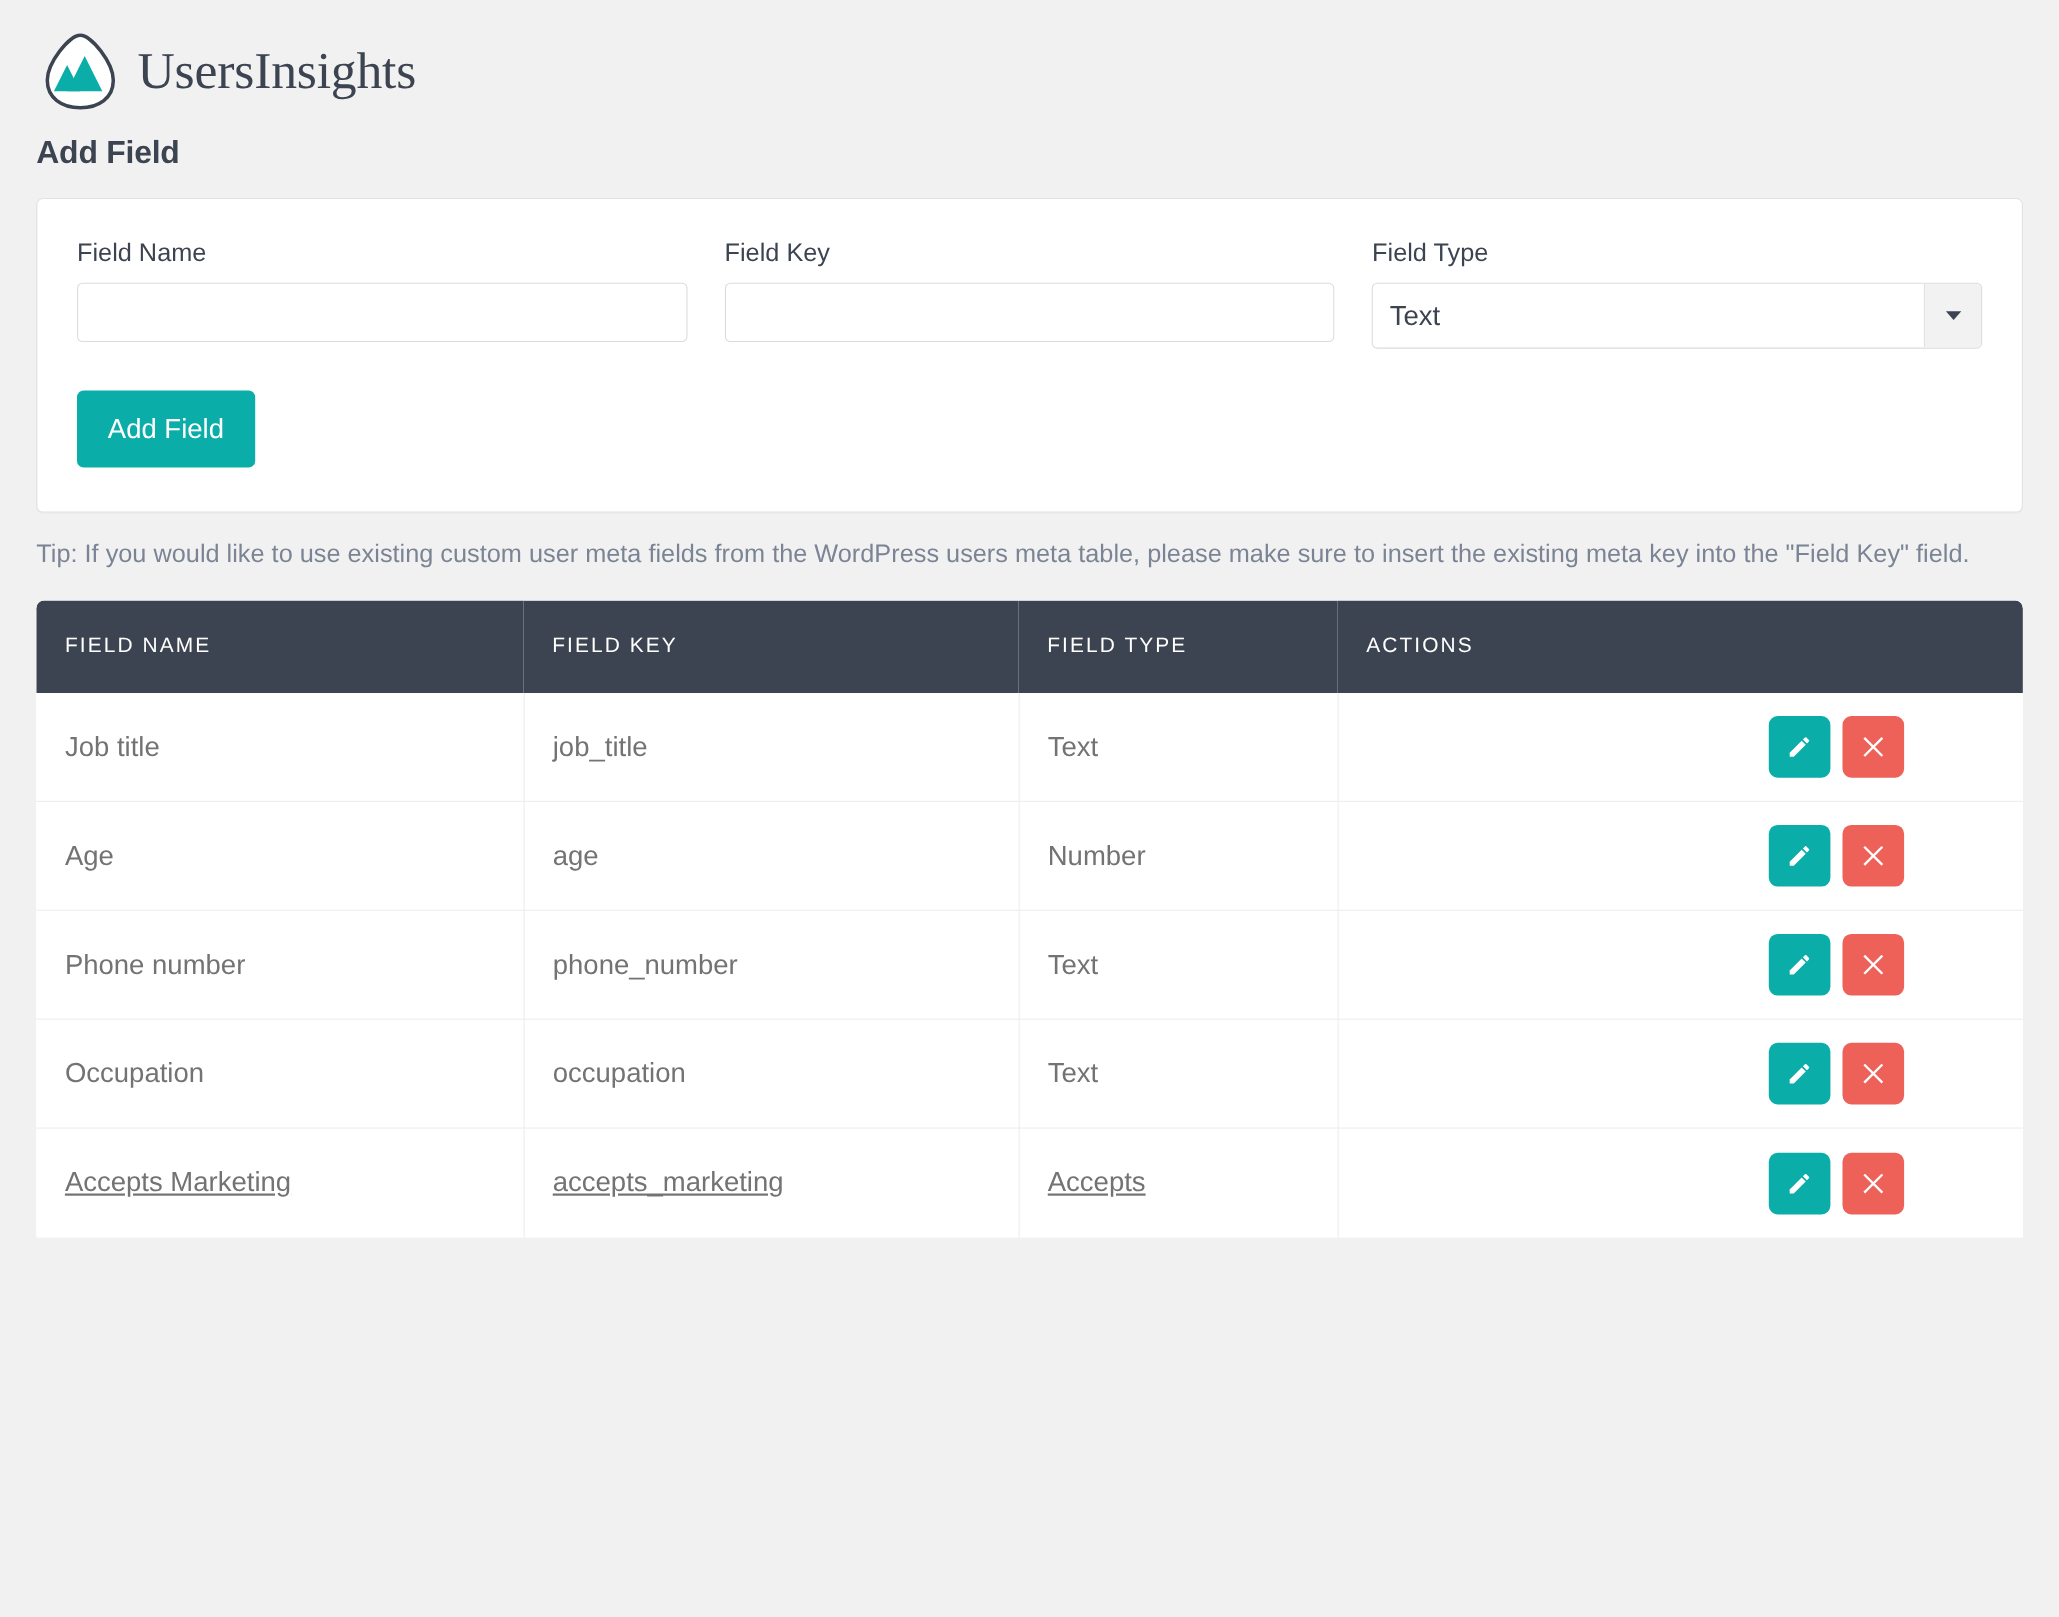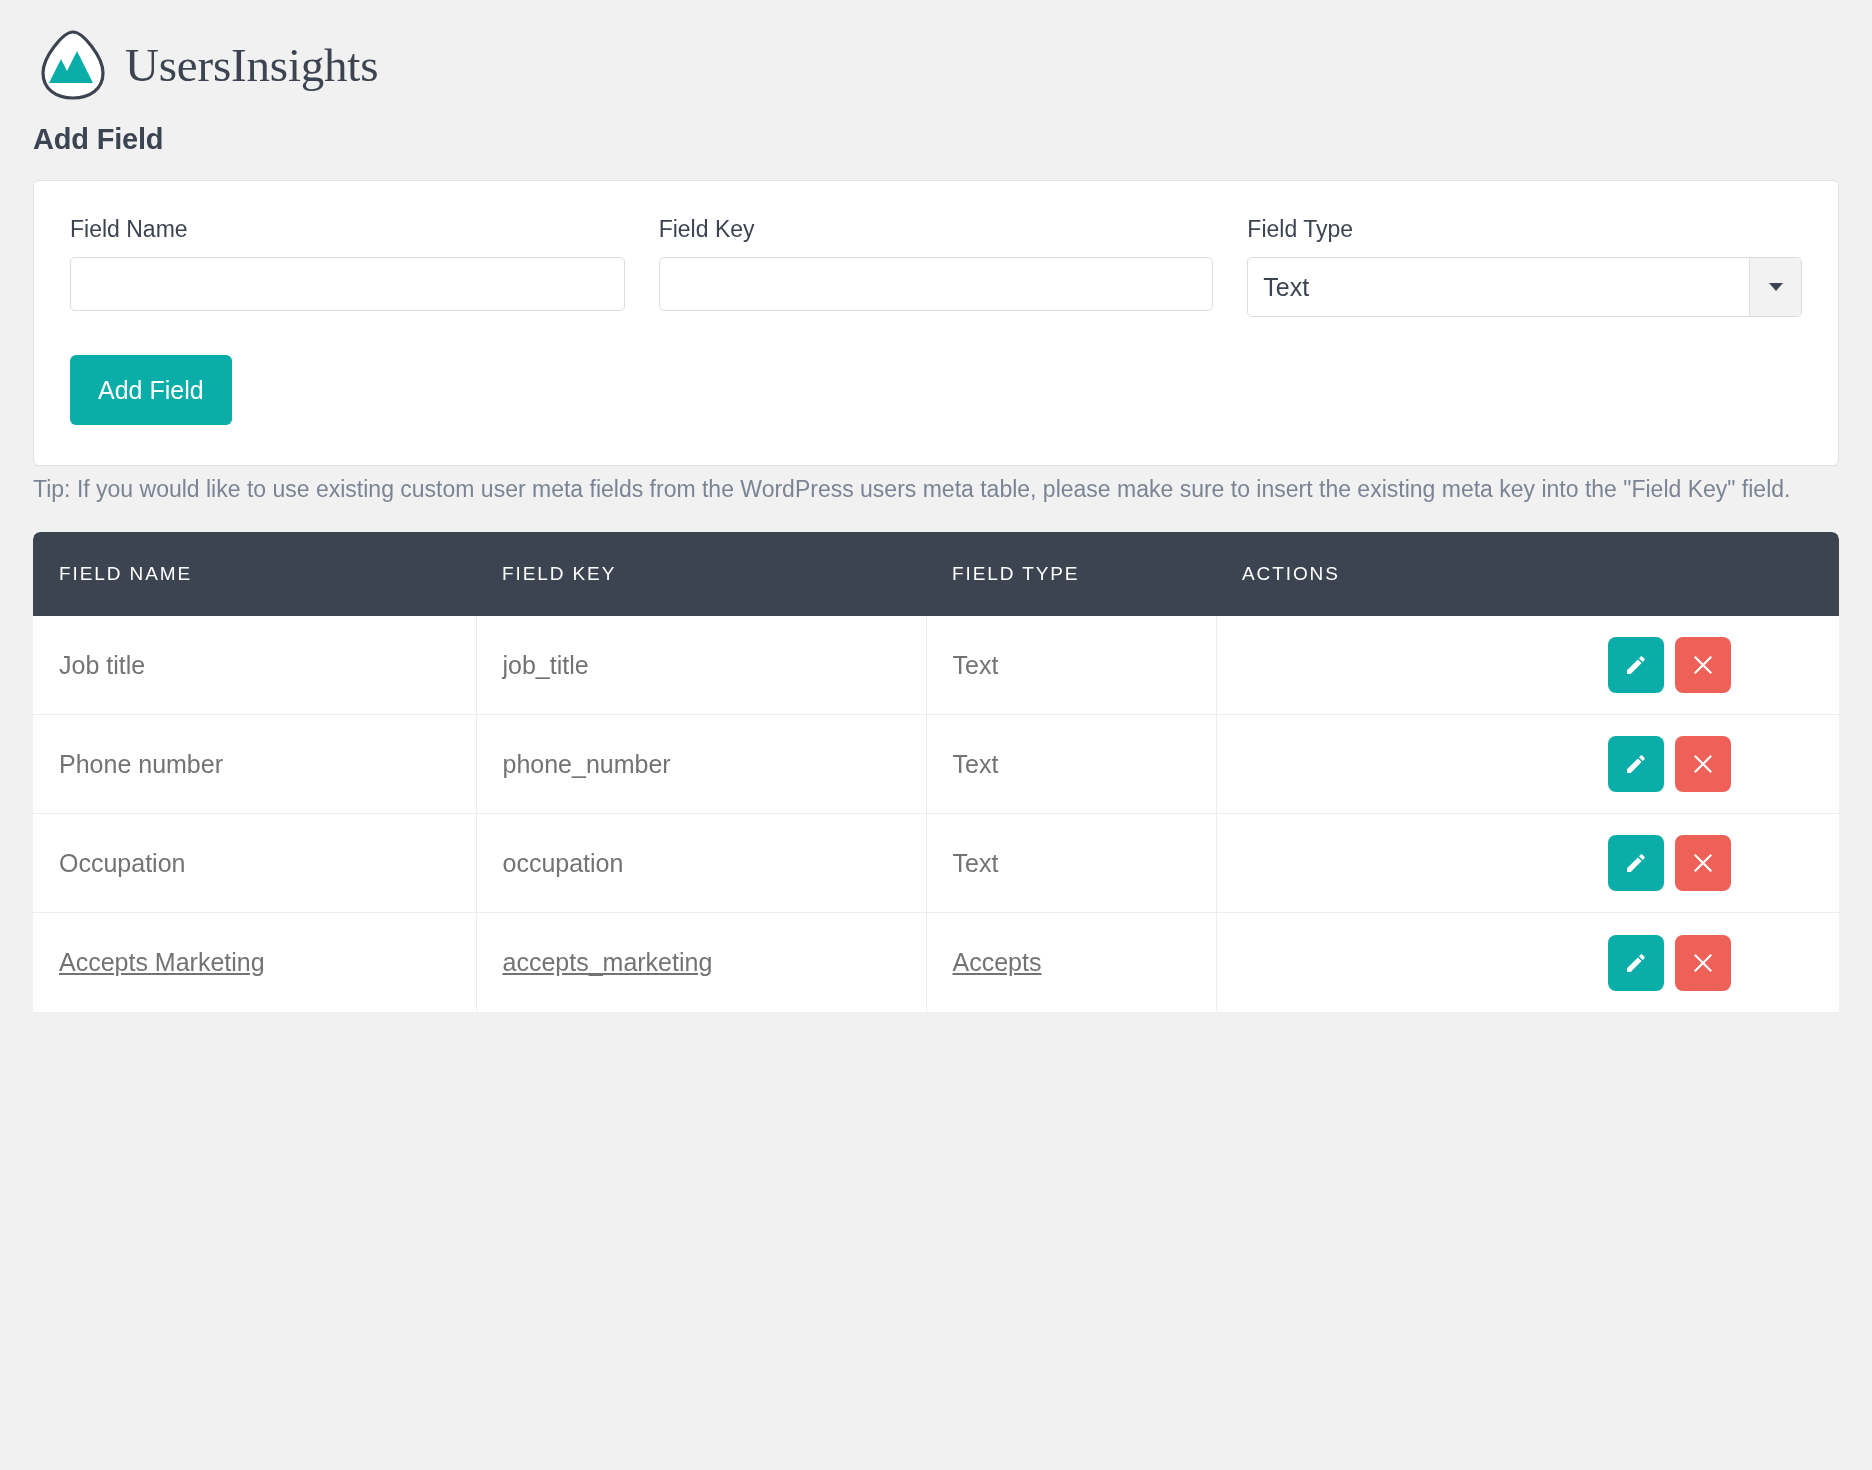--- a/index.html
+++ b/index.html
@@ -130,21 +130,21 @@
     height: 70px;
     cursor: pointer;
     line-height: 1;
   }
 
   
   .tip {
     font-size: 23px;
     color: #7b8494;
     line-height: 1.42;
-    margin-top: 7px;
+    margin-top: 21px;
     max-width: 1790px;
   }
 
   
   .table-wrap {
     margin-top: 26px;
     border-radius: 7px 7px 0 0;
     overflow: hidden;
     background: #fff;
   }
@@ -292,20 +292,45 @@
                   <svg width="22" height="22" viewBox="0 0 22 22" xmlns="http://www.w3.org/2000/svg">
                     <path d="M3.5 2 L20 18.5 L18.5 20 L2 3.5 Z" fill="#ffffff"></path>
                     <path d="M18.5 2 L20 3.5 L3.5 20 L2 18.5 Z" fill="#ffffff"></path>
                   </svg>
                 </span>
               </button>
             </div>
           </td>
         </tr>
 
+        <tr>
+          <td class="col-name">Age</td>
+          <td class="col-key">age</td>
+          <td class="col-type">Number</td>
+          <td class="col-actions actions-cell">
+            <div class="action-buttons">
+              <button class="icon-btn edit">
+                <span>
+                  <svg width="24" height="24" viewBox="0 0 24 24" xmlns="http://www.w3.org/2000/svg">
+                    <path d="M3 17.3 L3 21 L6.7 21 L17.6 10.1 L13.9 6.4 Z" fill="#ffffff"></path>
+                    <path d="M20.5 7.2 C20.9 6.8 20.9 6.2 20.5 5.8 L18.2 3.5 C17.8 3.1 17.2 3.1 16.8 3.5 L15 5.3 L18.7 9 Z" fill="#ffffff"></path>
+                  </svg>
+                </span>
+              </button>
+              <button class="icon-btn delete">
+                <span>
+                  <svg width="22" height="22" viewBox="0 0 22 22" xmlns="http://www.w3.org/2000/svg">
+                    <path d="M3.5 2 L20 18.5 L18.5 20 L2 3.5 Z" fill="#ffffff"></path>
+                    <path d="M18.5 2 L20 3.5 L3.5 20 L2 18.5 Z" fill="#ffffff"></path>
+                  </svg>
+                </span>
+              </button>
+            </div>
+          </td>
+        </tr>
 
         <tr>
           <td class="col-name">Phone number</td>
           <td class="col-key">phone_number</td>
           <td class="col-type">Text</td>
           <td class="col-actions actions-cell">
             <div class="action-buttons">
               <button class="icon-btn edit">
                 <span>
                   <svg width="24" height="24" viewBox="0 0 24 24" xmlns="http://www.w3.org/2000/svg">

